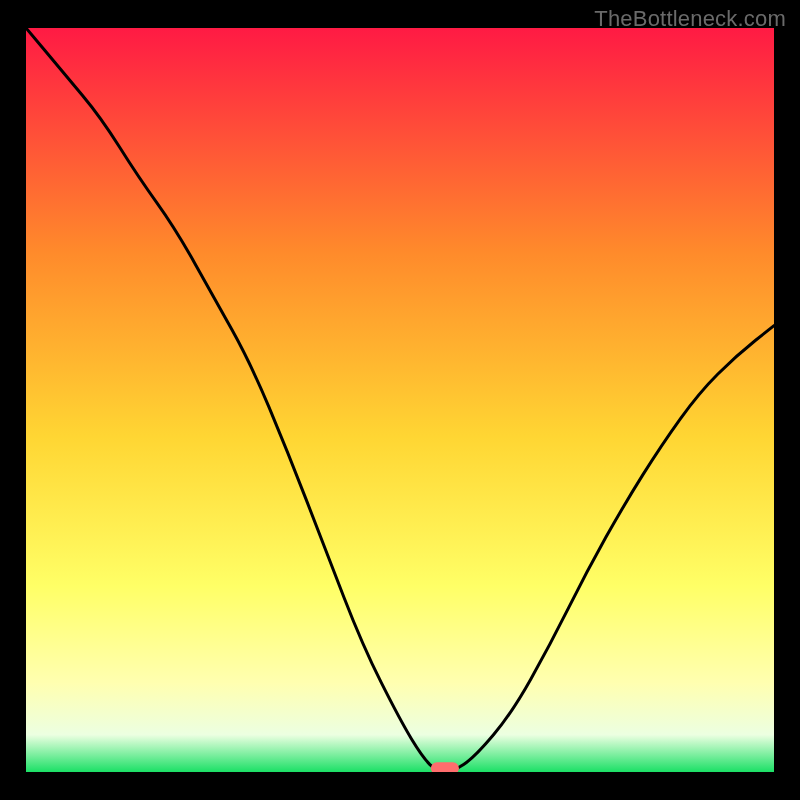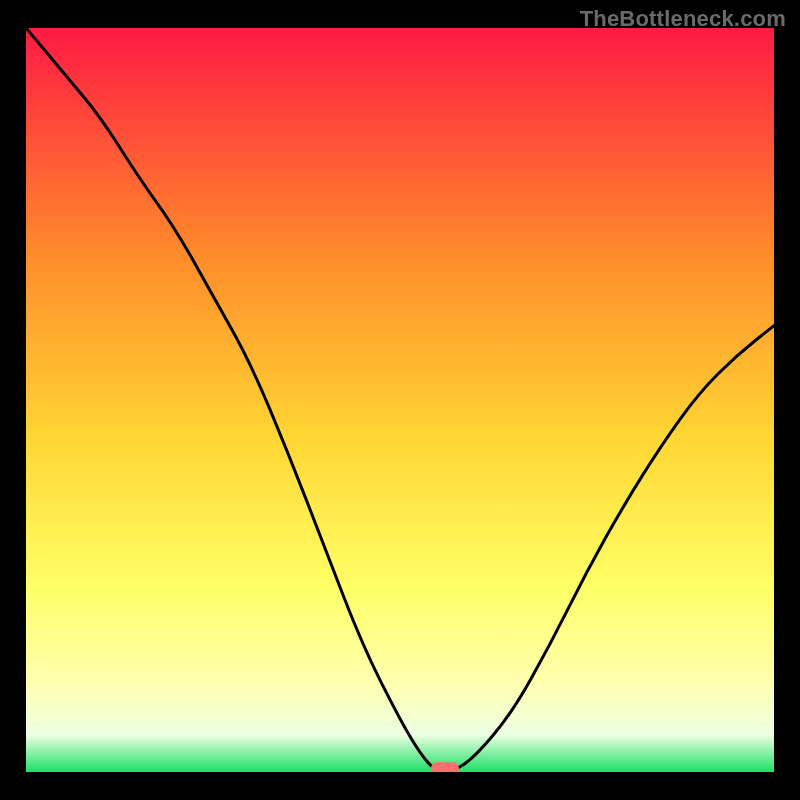--- a/index.html
+++ b/index.html
@@ -16,21 +16,21 @@
     width: 800px;
     height: 800px;
     background: #000;
   }
   .watermark {
     position: absolute;
     top: 6px;
     right: 14px;
     color: #6a6a6a;
     font-size: 22px;
-    font-weight: 700;
+    font-weight: 400;
     letter-spacing: 0.2px;
   }
   .plot {
     position: absolute;
     left: 26px;
     top: 28px;
     width: 748px;
     height: 744px;
     overflow: hidden;
   }

